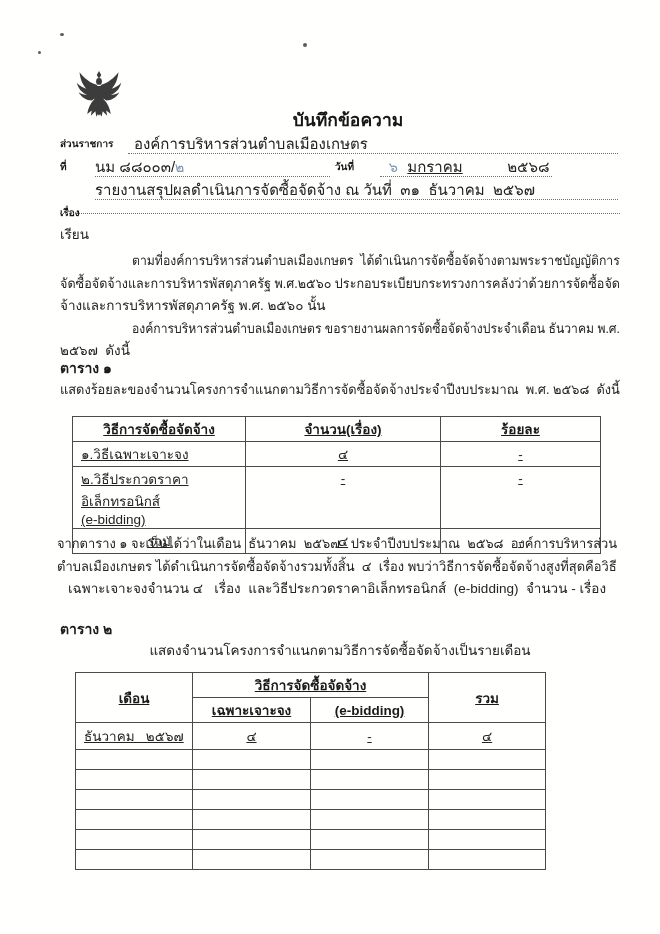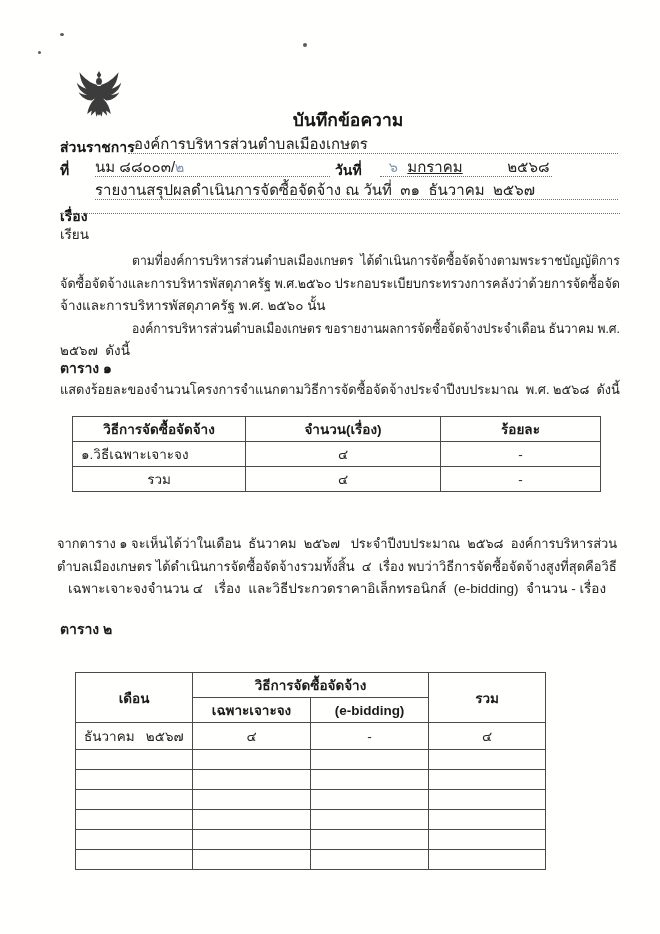--- a/index.html
+++ b/index.html
@@ -5,29 +5,29 @@
   html,body{margin:0;padding:0;background:#ffffff;}
   .page{
     position:relative;width:660px;height:934px;background:#fffffe;
     font-family:"Liberation Sans","DejaVu Sans",sans-serif;
     color:#1d1d1d;overflow:hidden;
   }
   .abs{position:absolute;}
   .line{white-space:pre;}
   .fit{display:inline-block;transform-origin:left center;}
   .title{font-size:17.5px;font-weight:bold;color:#161616;}
-  .fieldlabel{font-size:14px;font-weight:bold;color:#161616;}
+  .fieldlabel{font-size:10px;font-weight:bold;color:#161616;}
   .fieldval{font-size:15px;color:#222;}
   .dotline{border-bottom:1.6px dotted #6e6e6e;}
   .body-line{font-size:13.5px;color:#242424;line-height:22.5px;}
   .hand{color:#7e92ab;font-size:14px;font-family:"DejaVu Sans",sans-serif;
         display:inline-block;transform:rotate(-4deg);}
   table{border-collapse:collapse;table-layout:fixed;}
   td,th{border:1.2px solid #4a4a4a;font-size:13.5px;color:#242424;
-        padding:1px 8px;vertical-align:middle;overflow:hidden;}
+        padding:1px 8px;vertical-align:middle;overflow:hidden;text-decoration:underline;}
   th{font-weight:bold;text-align:center;color:#1a1a1a;}
   .cell-c{text-align:center;}
   .cell-l{text-align:left;}
   .caption{font-size:14px;font-weight:bold;color:#1a1a1a;text-align:left;}
   .speck{position:absolute;background:#5a5a5a;border-radius:50%;}
 </style>
 </head>
 <body>
 
 <div class="page">
@@ -99,34 +99,43 @@
       <th style="height:20px;">วิธีการจัดซื้อจัดจ้าง</th>
       <th>จำนวน(เรื่อง)</th>
       <th>ร้อยละ</th>
     </tr>
     <tr>
       <td class="cell-l" style="height:21px;">๑.วิธีเฉพาะเจาะจง</td>
       <td class="cell-c">๔</td>
       <td class="cell-c">-</td>
     </tr>
     <tr>
+      <td class="cell-l" style="height:42px;">
+        <div>๒.วิธีประกวดราคาอิเล็กทรอนิกส์</div>
+        <div>(e-bidding)</div>
+      </td>
+      <td class="cell-c" style="vertical-align:top;padding-top:4px;">-</td>
+      <td class="cell-c" style="vertical-align:top;padding-top:4px;">-</td>
+    </tr>
+    <tr>
       <td class="cell-c" style="height:21px;">รวม</td>
       <td class="cell-c">๔</td>
       <td class="cell-c">-</td>
     </tr>
   </tbody>
     </table>
 
   <div class="abs" style="left:57px;top:533px;width:560px;text-align:center;">
     <div class="body-line line fit" style="transform: scaleX(0.955631);">จากตาราง ๑ จะเห็นได้ว่าในเดือน  ธันวาคม  ๒๕๖๗   ประจำปีงบประมาณ  ๒๕๖๘  องค์การบริหารส่วน</div>
     <div class="body-line line fit" style="transform: scaleX(0.958904);">ตำบลเมืองเกษตร ได้ดำเนินการจัดซื้อจัดจ้างรวมทั้งสิ้น  ๔  เรื่อง พบว่าวิธีการจัดซื้อจัดจ้างสูงที่สุดคือวิธี</div>
     <div class="body-line line fit">เฉพาะเจาะจงจำนวน ๔   เรื่อง  และวิธีประกวดราคาอิเล็กทรอนิกส์  (e-bidding)  จำนวน - เรื่อง</div>
   </div>
 
   <div class="abs caption" style="left:60px;top:618px;width:560px;">ตาราง ๒</div>
+  <div class="abs body-line" style="left:60px;top:640px;width:560px;text-align:center;">แสดงจำนวนโครงการจำแนกตามวิธีการจัดซื้อจัดจ้างเป็นรายเดือน</div>
 
   <table class="abs" style="left:75px;top:672px;width:470px;">
     <colgroup>
         <col style="width:117px">
         <col style="width:118px">
         <col style="width:118px">
         <col style="width:117px">
       </colgroup>
     <tbody>
         <tr>

